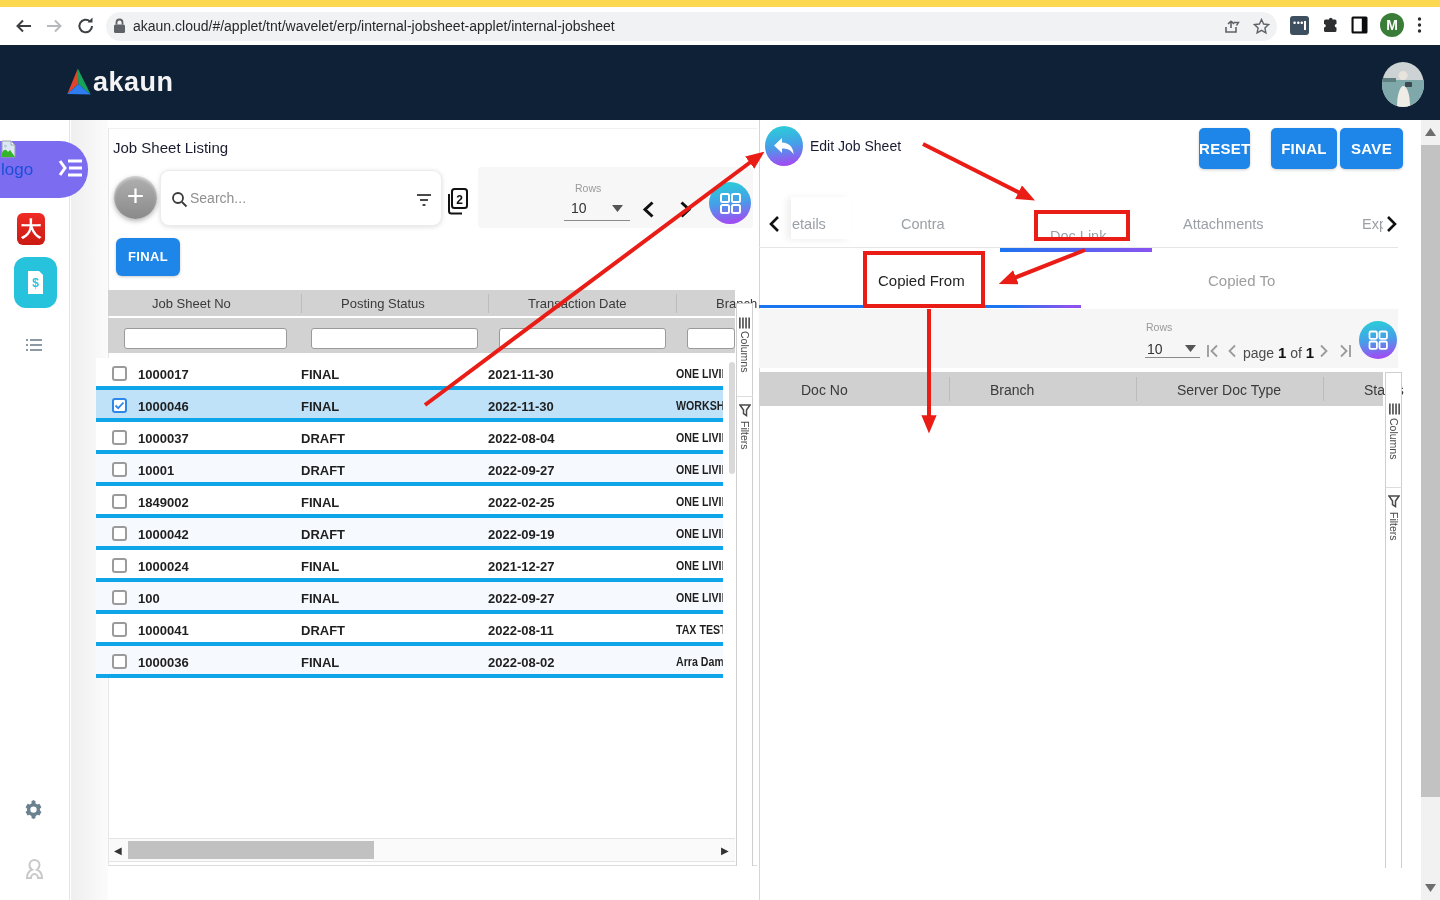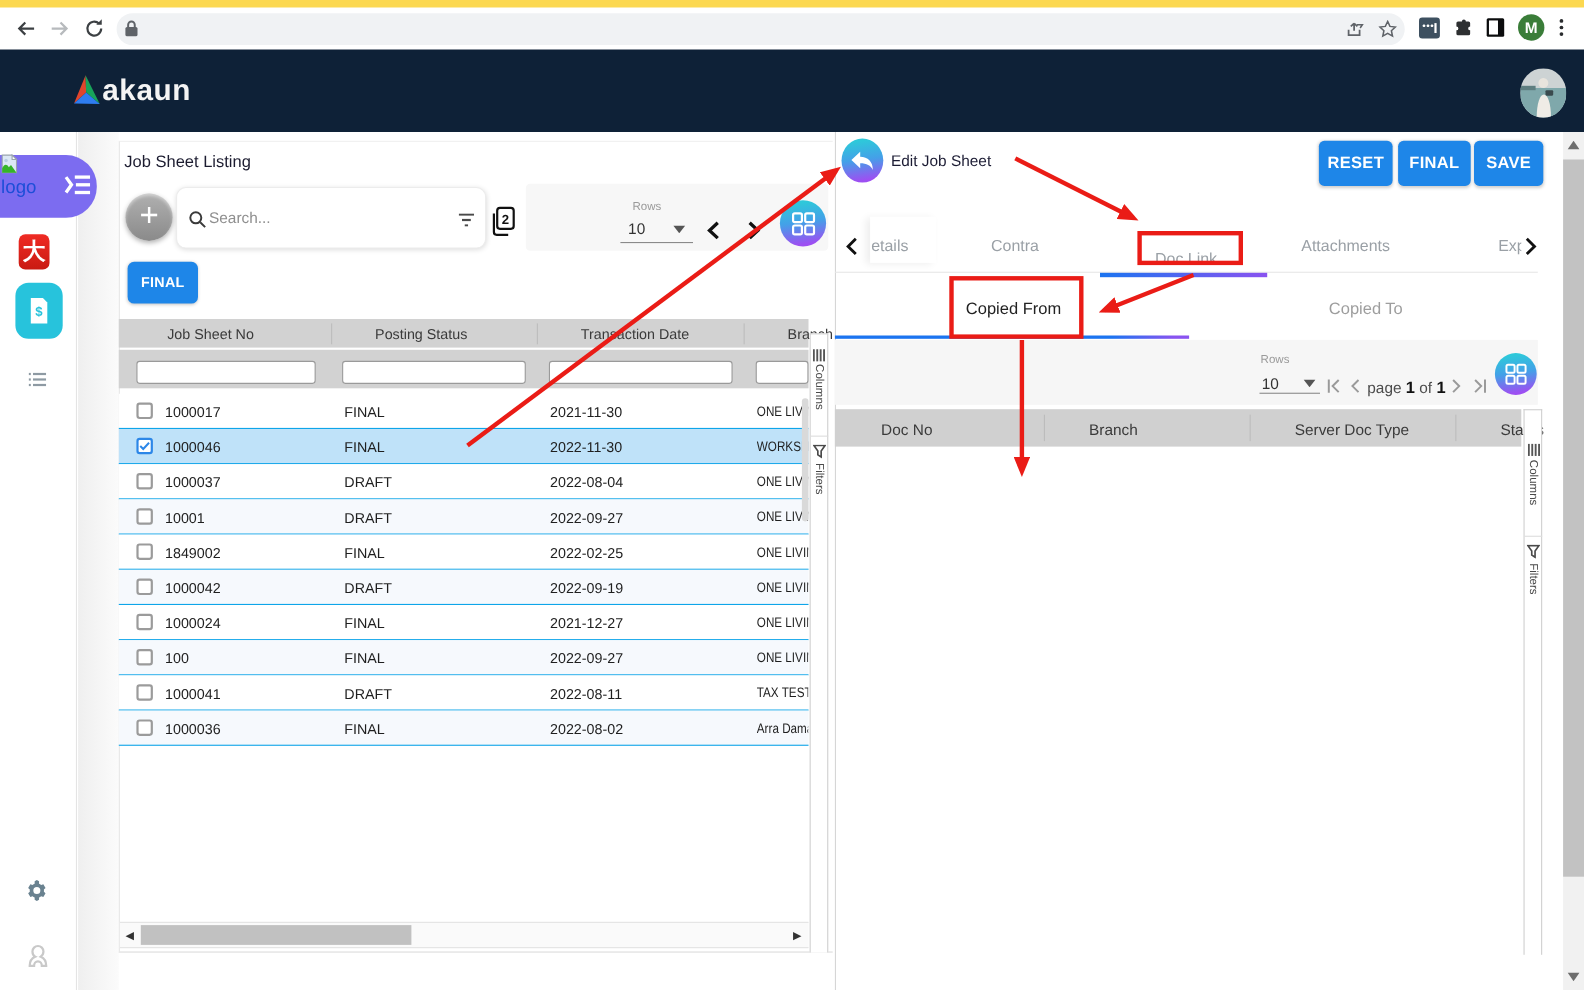--- a/index.html
+++ b/index.html
@@ -41,22 +41,22 @@
 .rowsval { font-size:14px; color:#333; }
 #finalbtn1 { left:116px; top:238px; width:64px; height:38px; background:#1e86e8; border-radius:6px;
   color:#fff; font-size:13px; font-weight:bold; text-align:center; line-height:38px; letter-spacing:0.3px;
   box-shadow:0 1px 3px rgba(0,0,0,.2); }
 
 #lthead { left:108px; top:290px; width:627px; height:26px; background:#d2d2d2; }
 #lfilter { left:108px; top:318px; width:627px; height:35px; background:#d2d2d2; }
 .finput { position:absolute; top:328px; height:21px; background:#fff; border:1px solid #9a9a9a; border-radius:3px; }
 .hcell { position:absolute; font-size:13px; color:#3a3a3a;margin-left:28px; }
 .hsep { position:absolute; width:1px; background:#bcbcbc; }
-.lrow { position:absolute; left:108px; width:627px; height:32px; border-bottom:1px solid #0ea5e9;
-  background:#fff; }
+.lrow { position:absolute; left:96px; width:627px; height:32px; border-bottom:4px solid #0ea5e9;
+  background:#fff;font-weight:bold; }
 .lrow .cb { position:absolute; left:16px; top:8px; width:15px; height:15px; border:2px solid #9b9b9b;
   border-radius:3px; background:#fff; }
 .lrow .c1 { position:absolute; left:42px; top:9px; font-size:13px; color:#1f1f1f; }
 .lrow .c2 { position:absolute; left:205px; top:9px; font-size:13px; color:#1f1f1f; }
 .lrow .c3 { position:absolute; left:392px; top:9px; font-size:13px; color:#1f1f1f; }
 .lrow .c4 { position:absolute; left:580px; top:9px; font-size:12.5px; color:#1f1f1f; width:55px;
   overflow:hidden; white-space:nowrap; transform:scaleX(.85); transform-origin:0 0; }
 
 .strip { position:absolute; width:17px; background:#fff; border:1px solid #cfcfcf; border-bottom:none; }
 .vtext { position:absolute; writing-mode:vertical-rl; font-size:10.5px; color:#4a4a4a; }
@@ -81,20 +81,21 @@
 .gradcircle { position:absolute; border-radius:50%;
   background:linear-gradient(172deg,#2ec8da 10%,#44a0e8 48%,#9d4ff2 90%); }
 .pgi { position:absolute; top:344px; }
 </style>
 </head>
 <body>
 <div id="page">
   <div class="abs" id="ybar"></div>
   <div class="abs" id="bbar"></div>
   <div class="abs" id="pill"></div>
+  <div class="abs" id="url">akaun.cloud/#/applet/tnt/wavelet/erp/internal-jobsheet-applet/internal-jobsheet</div>
   <svg class="abs" style="left:14px;top:16px;" width="20" height="20" viewBox="0 0 20 20">
       <path d="M17 10 H4 M9 4.5 L3.5 10 L9 15.5" stroke="#3c4043" stroke-width="2" fill="none"></path>
     </svg>
   <svg class="abs" style="left:44px;top:16px;" width="20" height="20" viewBox="0 0 20 20">
       <path d="M3 10 H16 M11 4.5 L16.5 10 L11 15.5" stroke="#b7babd" stroke-width="2" fill="none"></path>
     </svg>
   <svg class="abs" style="left:76px;top:16px;" width="20" height="20" viewBox="0 0 20 20">
       <path d="M16 10 a6.3 6.3 0 1 1 -2.0 -4.6" stroke="#3c4043" stroke-width="2" fill="none"></path>
       <path d="M16.5 1.5 V6.5 H11.5 Z" fill="#3c4043"></path>
     </svg>
@@ -324,21 +325,21 @@
   <div class="vtext" style="left:739px;top:331px;">Columns</div>
   <div class="abs" style="left:737px;top:396px;width:16px;height:1px;background:#ddd;"></div>
   <div class="vtext" style="left:739px;top:421px;">Filters</div>
   <div class="abs" id="rpanel"></div>
   <div class="abs gradcircle" style="left:765px;top:126px;width:38px;height:40px;">
     <svg width="38" height="40" viewBox="0 0 38 40">
         <path d="M17 12 L9 19.5 L17 27 V22.5 C23 22.5 26.5 24.5 28.5 28.5 C28.5 21 24 16.8 17 16.6 Z" fill="#fff"></path>
       </svg>
   </div>
   <div class="abs" id="editlbl">Edit Job Sheet</div>
-  <div class="abs bluebtn" style="left:1199px;width:67px;">RESET</div>
+  <div class="abs bluebtn" style="left:1199px;width:51px;">RESET</div>
   <div class="abs bluebtn" style="left:1271px;width:66px;">FINAL</div>
   <div class="abs bluebtn" style="left:1340px;width:63px;">SAVE</div>
   <svg class="abs" style="left:768px;top:215px;" width="14" height="18" viewBox="0 0 14 18">
       <path d="M10 2 L3 9 L10 16" stroke="#111" stroke-width="2.6" fill="none"></path>
     </svg>
   <div class="abs" style="left:791px;top:197px;width:60px;height:42px;background:#fff;box-shadow:-4px 1px 7px rgba(0,0,0,.07);"></div>
   <div class="tabtxt" style="left:792px;">etails</div>
   <div class="tabtxt" style="left:901px;">Contra</div>
   <div class="tabtxt" style="left:1050px;margin-top:12px;">Doc Link</div>
   <div class="tabtxt" style="left:1183px;">Attachments</div>

